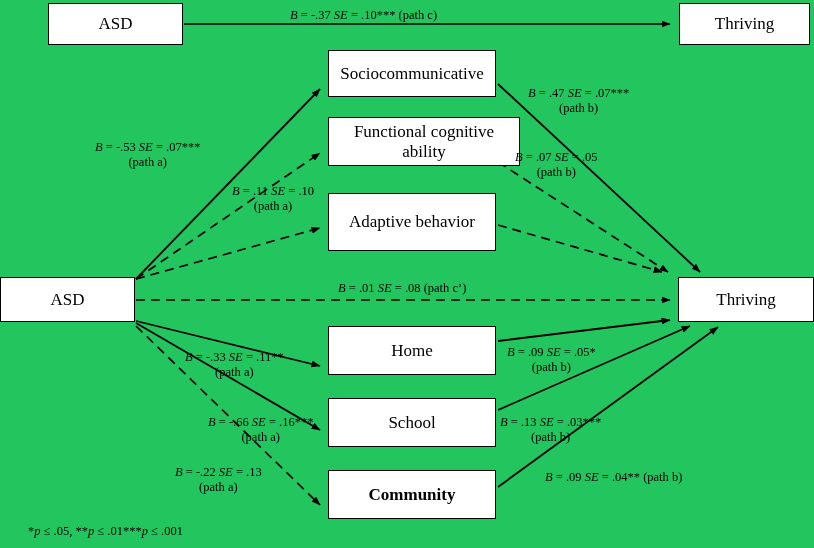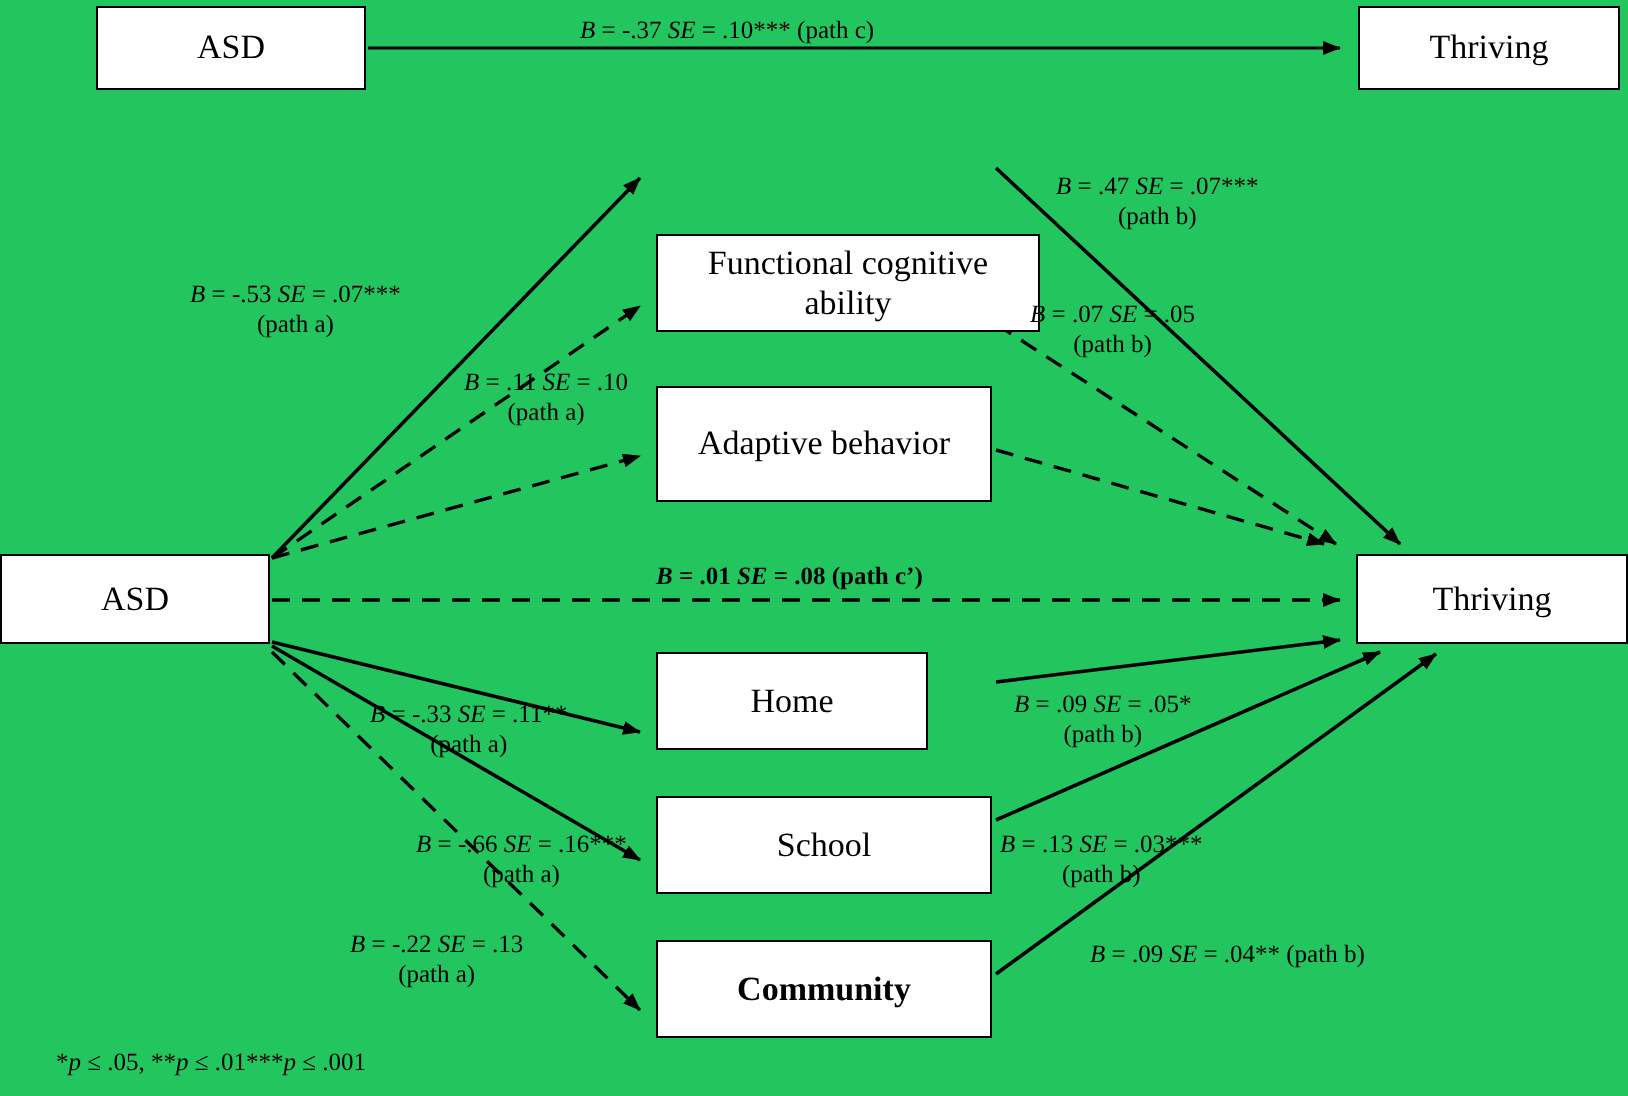--- a/index.html
+++ b/index.html
@@ -98,38 +98,41 @@
   </svg>
 
   <div class="node-box" style="left:48px; top:3px; width:135px; height:42px;">
     <span>ASD</span>
   </div>
 
   <div class="node-box" style="left:679px; top:3px; width:131px; height:42px;">
     <span>Thriving</span>
   </div>
 
+  <div class="node-box" style="left:328px; top:50px; width:168px; height:47px;">
+    <span>Sociocommunicative</span>
+  </div>
 
   <div class="node-box" style="left:328px; top:117px; width:192px; height:49px;">
     <span>Functional cognitive ability</span>
   </div>
 
   <div class="node-box" style="left:328px; top:193px; width:168px; height:58px;">
     <span>Adaptive behavior</span>
   </div>
 
   <div class="node-box" style="left:0px; top:277px; width:135px; height:45px;">
     <span>ASD</span>
   </div>
 
   <div class="node-box" style="left:678px; top:277px; width:136px; height:45px;">
     <span>Thriving</span>
   </div>
 
-  <div class="node-box" style="left:328px; top:326px; width:136px; height:49px;">
+  <div class="node-box" style="left:328px; top:326px; width:168px; height:49px;">
     <span>Home</span>
   </div>
 
   <div class="node-box" style="left:328px; top:398px; width:168px; height:49px;">
     <span>School</span>
   </div>
 
   <div class="node-box" style="left:328px; top:470px; width:168px; height:49px;font-weight:bold;">
     <span>Community</span>
   </div>
@@ -153,21 +156,21 @@
     <span><i>B</i> = .47 <i>SE</i> = .07***</span>
     <span class="l2">(path b)</span>
   </div>
 
   <div class="edge-label" style="left:515px; top:150px;">
     <span><i>B</i> = .07 <i>SE</i> = .05</span>
     <span class="l2">(path b)</span>
   </div>
 
 
-  <div class="edge-label" style="left:328px; top:281px;font-weight:bold;">
+  <div class="edge-label" style="left:338px; top:281px;">
     <span><i>B</i> = .01 <i>SE</i> = .08 (path c’)</span>
   </div>
 
   <div class="edge-label" style="left:185px; top:350px;">
     <span><i>B</i> = -.33 <i>SE</i> = .11**</span>
     <span class="l2">(path a)</span>
   </div>
 
   <div class="edge-label" style="left:208px; top:415px;">
     <span><i>B</i> = -.66 <i>SE</i> = .16***</span>

